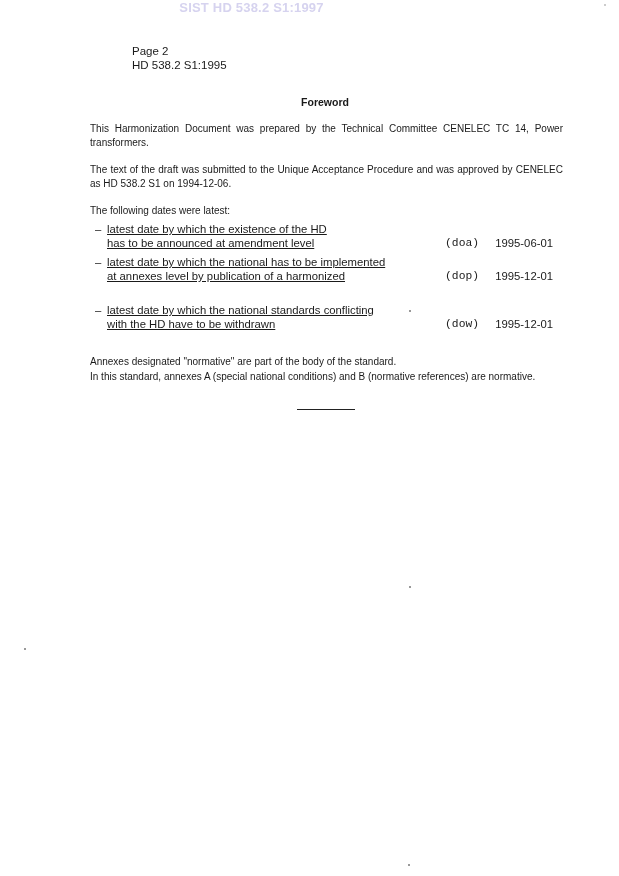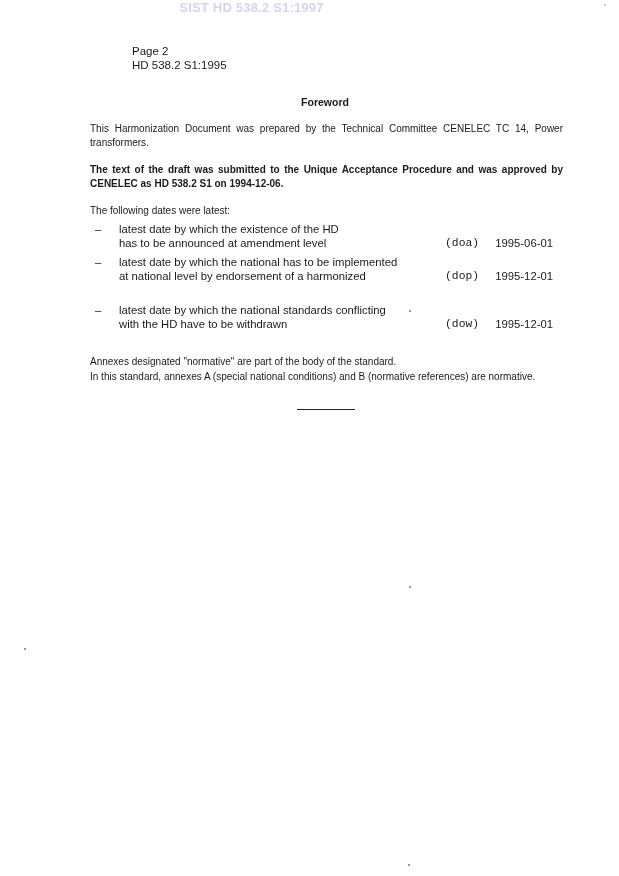--- a/index.html
+++ b/index.html
@@ -7,57 +7,57 @@
          font-family: "Liberation Sans", sans-serif; color: #1a1a1a; }
   .watermark { position: absolute; top: 0; left: 0; width: 503px; text-align: center;
                font-size: 13px; font-weight: bold; color: #d6d3ef; letter-spacing: 0.2px; line-height: 16px; }
   .header { position: absolute; left: 90px; top: 44px; font-size: 11.5px; line-height: 14px; margin-left: 42px; }
   .title { position: absolute; top: 96px; left: 0; width: 650px; text-align: center;
            font-size: 10.5px; font-weight: bold; }
   .para { position: absolute; left: 90px; width: 473px; font-size: 10px; line-height: 14px; }
   .justify { text-align: justify; text-align-last: left; }
   .item { position: absolute; left: 95px; width: 470px; font-size: 11.3px; line-height: 14px; }
   .item .dash { position: absolute; left: 0; top: 0; }
-  .item .text { margin-left: 24px; width: 340px; }
+  .item .text { margin-left: 12px; width: 340px; text-decoration: underline; }
   .item .code { position: absolute; right: 86px; bottom: 0; font-family: Liberation Mono, monospace; }
   .item .date { position: absolute; right: 12px; bottom: 0; text-align: center; }
   .rule { position: absolute; left: 297px; top: 409px; width: 58px; height: 1px; background: #222; }
   .speck { position: absolute; width: 2px; height: 2px; background: #777; border-radius: 1px; }
 </style>
 </head>
 <body>
 
 <div class="watermark">SIST HD 538.2 S1:1997</div>
 
 <div class="header">
   <div>Page 2</div>
   <div>HD 538.2 S1:1995</div>
 </div>
 
 <div class="title">Foreword</div>
 
 <div class="para justify" style="top:122px;">This Harmonization Document was prepared by the Technical Committee CENELEC TC 14, Power transformers.</div>
-<div class="para justify" style="top:163px;font-weight:bold;">The text of the draft was submitted to the Unique Acceptance Procedure and was approved by CENELEC as HD 538.2 S1 on 1994-12-06.</div>
+<div class="para justify" style="top:163px;">The text of the draft was submitted to the Unique Acceptance Procedure and was approved by CENELEC as HD 538.2 S1 on 1994-12-06.</div>
 <div class="para" style="top:204px;">The following dates were latest:</div>
 
 <div class="item" style="top:222px;">
   <span class="dash">–</span>
   <div class="text">
     <div>latest date by which the existence of the HD</div>
     <div>has to be announced at amendment level</div>
   </div>
   <span class="code">(doa)</span>
   <span class="date">1995-06-01</span>
 </div>
 
 <div class="item" style="top:255px;">
   <span class="dash">–</span>
   <div class="text">
     <div>latest date by which the national has to be implemented</div>
-    <div>at national level by endorsement of a harmonized</div>
+    <div>at annexes level by publication of a harmonized</div>
   </div>
   <span class="code">(dop)</span>
   <span class="date">1995-12-01</span>
 </div>
 
 <div class="item" style="top:303px;">
   <span class="dash">–</span>
   <div class="text">
     <div>latest date by which the national standards conflicting</div>
     <div>with the HD have to be withdrawn</div>

